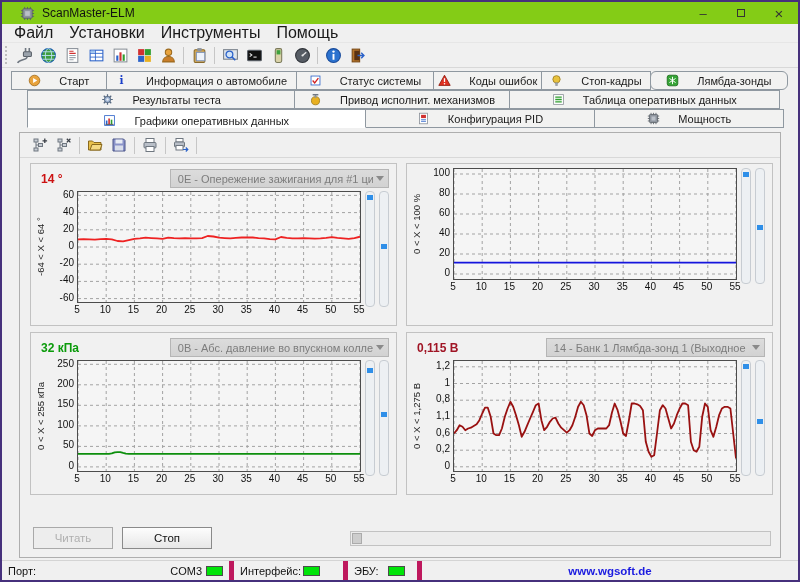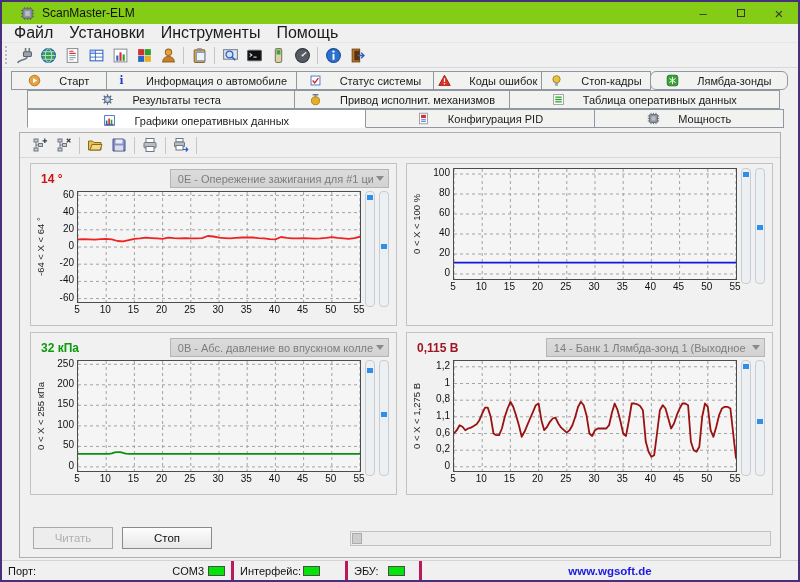--- a/index.html
+++ b/index.html
@@ -64,21 +64,21 @@
 
   .bottomrow{position:absolute;left:13px;right:9px;bottom:7px;height:24px;display:flex;align-items:center;}
   .btn{height:22px;font-size:11.5px;font-family:"Liberation Sans",sans-serif;border:1px solid #a9a9a9;background:linear-gradient(#fdfdfd,#e7e7e7);color:#111;}
   .btn.read{width:80px;color:#b0b0b0;background:#ededed;}
   .btn.stop{width:90px;margin-left:9px;border-color:#8a8a8a;}
   .trackbar{margin-left:auto;width:421px;height:15px;border:1px solid #c2c2c2;background:#ececec;position:relative;}
   .tthumb{position:absolute;left:1px;top:1px;bottom:1px;width:10px;background:#cdcdcd;border:1px solid #ababab;}
 
   
   .statusbar{position:absolute;left:0;right:0;bottom:0;height:20px;background:#f0f0f0;border-top:1px solid #d4d4d4;display:flex;align-items:stretch;font-size:11px;color:#111;}
-  .seg{display:flex;align-items:center;border-right:3px solid #be185d;padding:0 6px;}
+  .seg{display:flex;align-items:center;border-right:5px solid #be185d;padding:0 6px;}
   .seg1{width:232px;justify-content:space-between;}
   .seg2{width:114px;}
   .seg3{width:74px;}
   .seg-fill{flex:1;justify-content:center;border-right:none;}
   .led{width:17px;height:10px;background:#00e408;border:1px solid #4c4c4c;display:inline-block;}
   .ledgrp{display:flex;align-items:center;gap:4px;}
   .weblink{color:#1a1ae0;font-weight:bold;font-size:11.5px;}
 </style>
 </head>
 <body>

